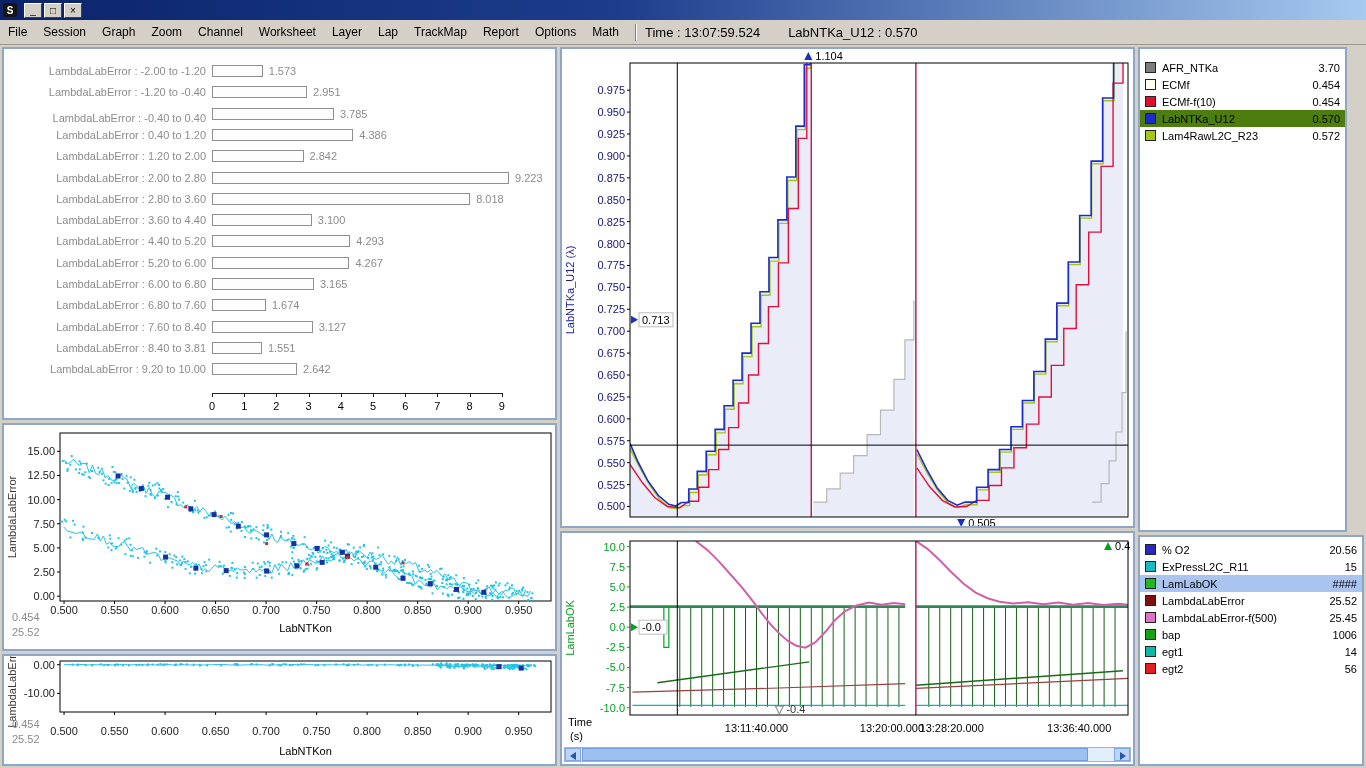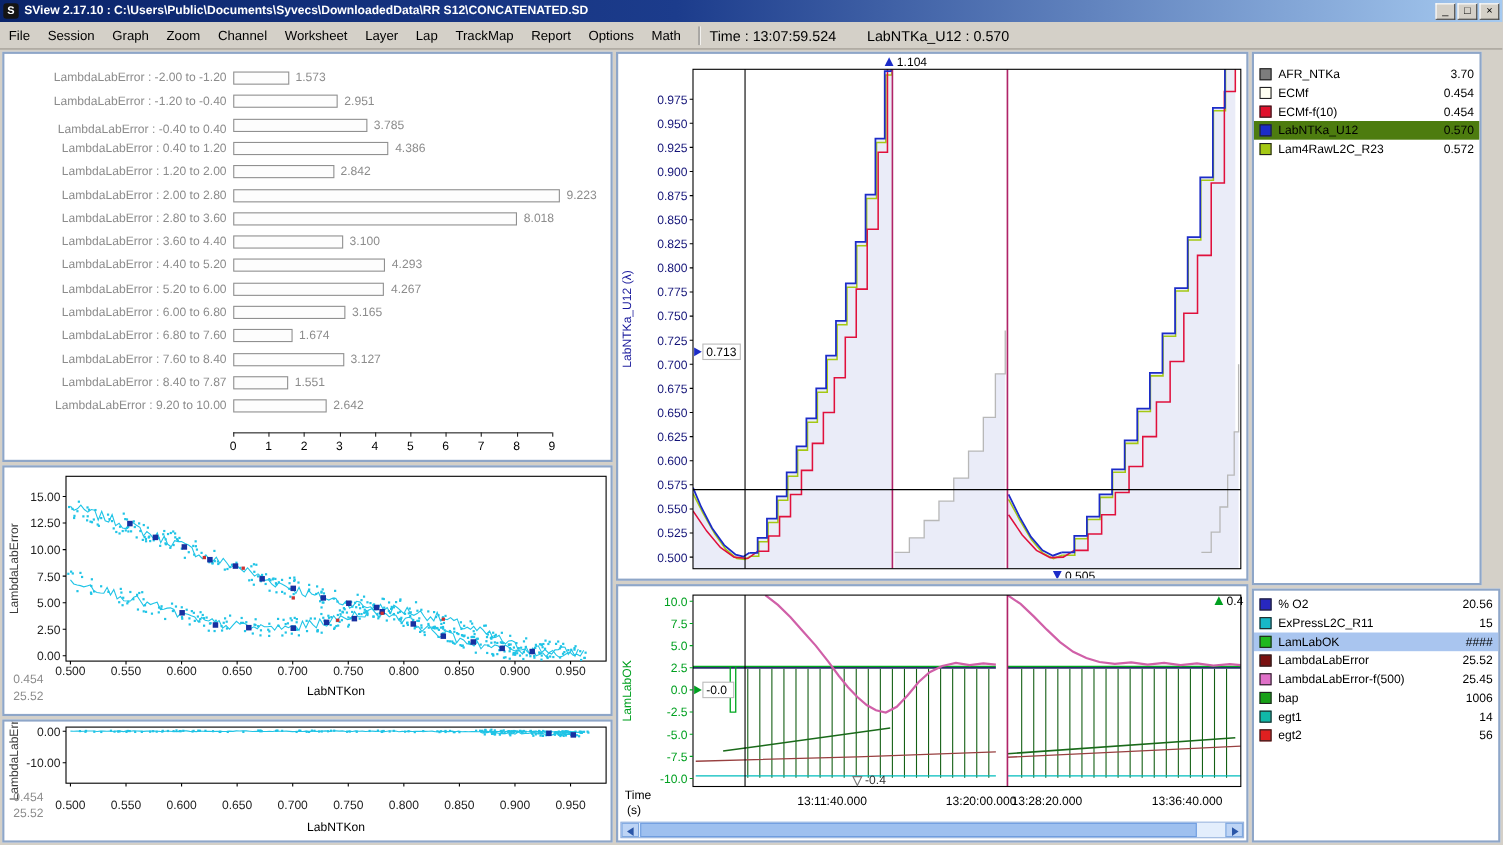--- a/index.html
+++ b/index.html
@@ -59,21 +59,20 @@
 .sb-track{flex:1;position:relative;background:#e3eefc;}
 .sb-thumb{position:absolute;left:1px;top:0;height:13px;width:95%;background:#9ec0ef;border:1px solid #6f9ddf;}
 </style>
 </head>
 <body>
 
 <div id="app">
 
   <div class="titlebar">
     <span class="app-icon">S</span>
-    <span class="title-text">SView 2.17.10  :  C:\Users\Public\Documents\Syvecs\DownloadedData\RR S12\CONCATENATED.SD</span>
     <button class="winbtn">_</button>
     <button class="winbtn">□</button>
     <button class="winbtn">×</button>
   </div>
 
   <div class="menubar">
     <span id="menu-items" style="display:flex">
         <span class="menu-item">File</span>
         <span class="menu-item">Session</span>
         <span class="menu-item">Graph</span>
@@ -125,21 +124,21 @@
       <div class="hist-val" style="top: 207.7px; left: 351.397px;">4.267</div>
       <div class="hist-label" style="top: 229px;">LambdaLabError : 6.00 to 6.80</div>
       <div class="hist-bar" style="top: 229px; left: 208px; width: 101.913px;"></div>
       <div class="hist-val" style="top: 229px; left: 315.913px;">3.165</div>
       <div class="hist-label" style="top: 250.3px;">LambdaLabError : 6.80 to 7.60</div>
       <div class="hist-bar" style="top: 250.3px; left: 208px; width: 53.9028px;"></div>
       <div class="hist-val" style="top: 250.3px; left: 267.903px;">1.674</div>
       <div class="hist-label" style="top: 271.6px;">LambdaLabError : 7.60 to 8.40</div>
       <div class="hist-bar" style="top: 271.6px; left: 208px; width: 100.689px;"></div>
       <div class="hist-val" style="top: 271.6px; left: 314.689px;">3.127</div>
-      <div class="hist-label" style="top: 292.9px;">LambdaLabError : 8.40 to 7.87</div>
+      <div class="hist-label" style="top: 292.9px;">LambdaLabError : 8.40 to 3.81</div>
       <div class="hist-bar" style="top: 292.9px; left: 208px; width: 49.9422px;"></div>
       <div class="hist-val" style="top: 292.9px; left: 263.942px;">1.551</div>
       <div class="hist-label" style="top: 314.2px;">LambdaLabError : 9.20 to 10.00</div>
       <div class="hist-bar" style="top: 314.2px; left: 208px; width: 85.0724px;"></div>
       <div class="hist-val" style="top: 314.2px; left: 299.072px;">2.642</div>
       <div class="hist-axis" style="top: 343.5px; left: 208px; width: 289.8px;"></div>
       <div class="hist-tick" style="top: 343.5px; left: 208px;"></div>
       <div class="hist-ticklabel" style="top: 350.5px; left: 199px;">0</div>
       <div class="hist-tick" style="top: 343.5px; left: 240.2px;"></div>
       <div class="hist-ticklabel" style="top: 350.5px; left: 231.2px;">1</div>

